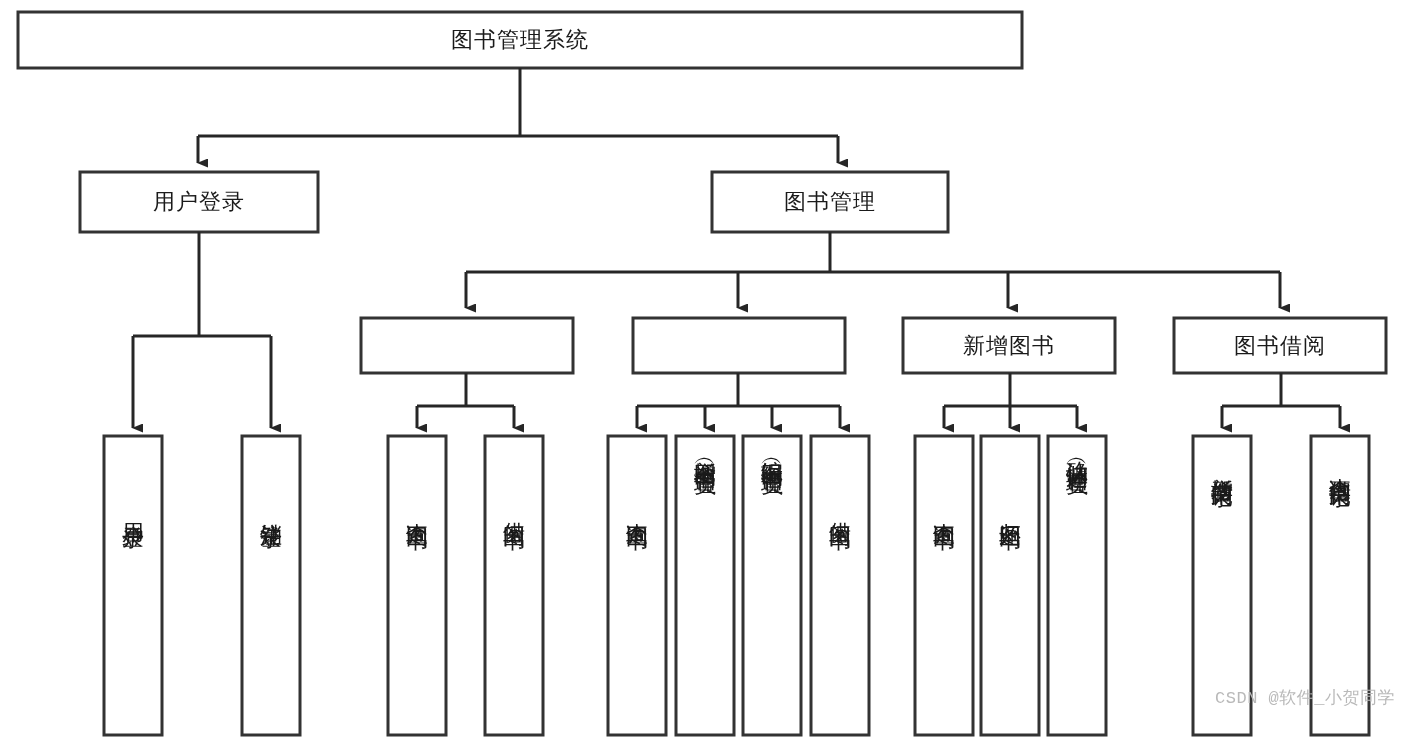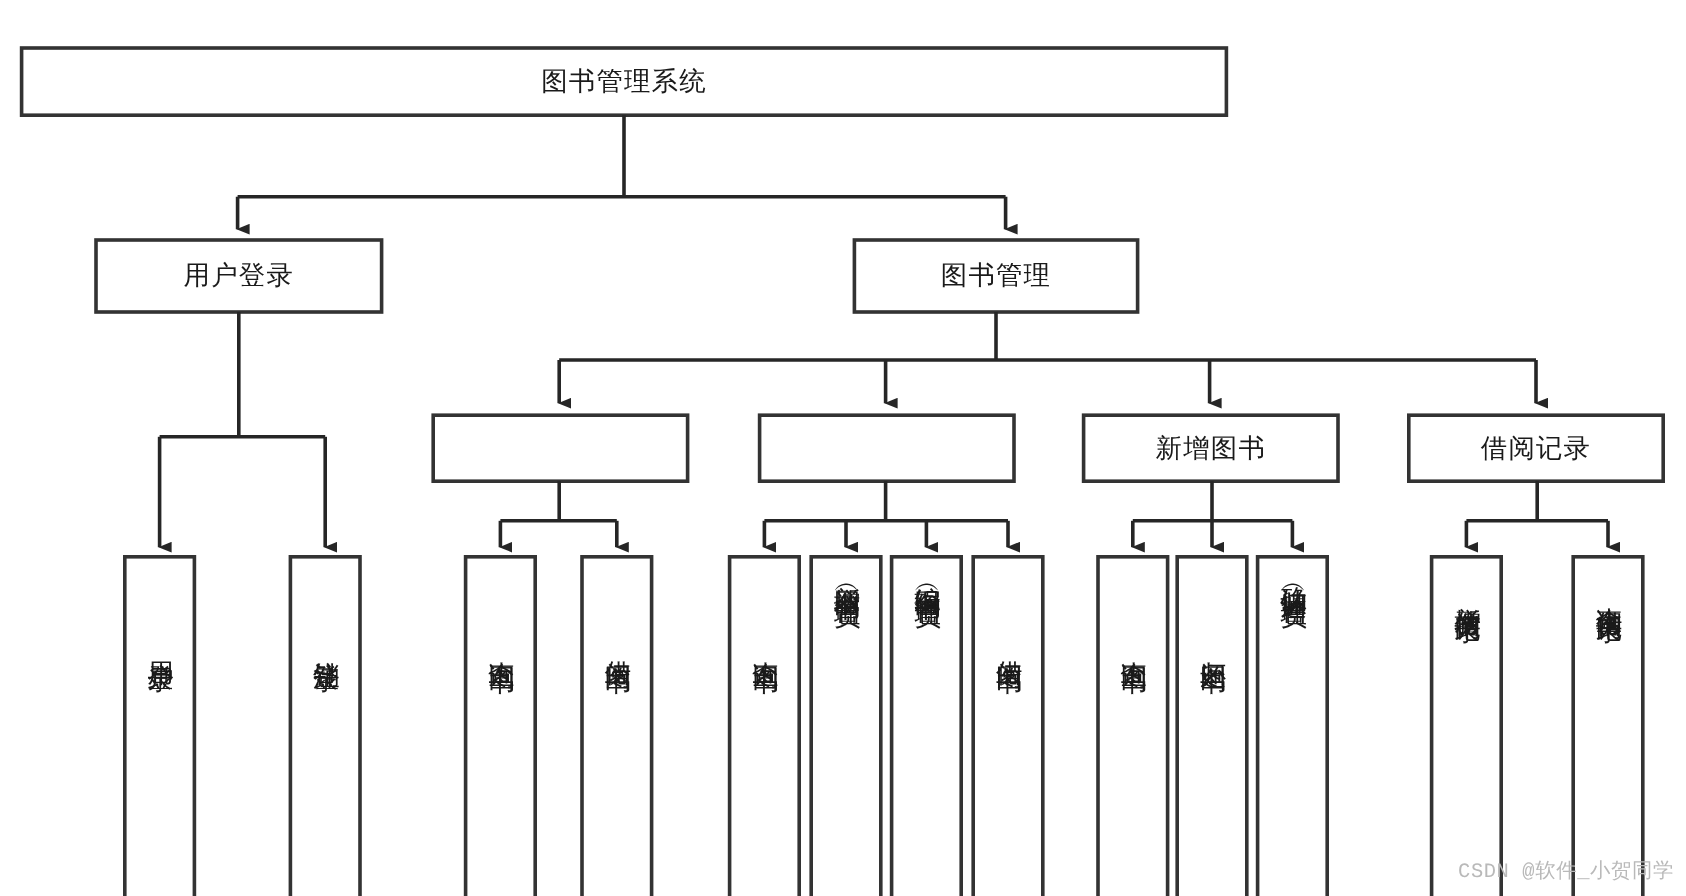--- a/index.html
+++ b/index.html
@@ -11,21 +11,20 @@
     width: 1405px;
     height: 747px;
     font-family: "DejaVu Sans", "Liberation Sans", sans-serif;
     overflow: hidden;
     position: relative;
   }
   #diagram-root {
     position: relative;
     width: 1405px;
     height: 717px;
-    margin-top: 28px;
   }
   svg#flow {
     position: absolute;
     left: 0;
     top: 0;
     width: 1405px;
     height: 747px;
   }
   .node-box {
     fill: #ffffff;
@@ -165,21 +164,21 @@
     <span>用户登录</span>
   </div>
   <div class="box-text-h" style="left:712px; top:172px; width:236px; height:60px;border-radius:18px;">
     <span>图书管理</span>
   </div>
 
   <div class="box-text-h" style="left:903px; top:318px; width:212px; height:55px;">
     <span>新增图书</span>
   </div>
   <div class="box-text-h" style="left:1174px; top:318px; width:212px; height:55px;">
-    <span>借阅记录</span>
+    <span>图书借阅</span>
   </div>
 
   <div class="leaf-text-wrap" style="left:104px; top:505px; width:58px; height:230px;">
     <span class="leaf-text">用户登录</span>
   </div>
   <div class="leaf-text-wrap" style="left:242px; top:505px; width:58px; height:230px;">
     <span class="leaf-text">注销登录</span>
   </div>
 
   <div class="leaf-text-wrap" style="left:388px; top:505px; width:58px; height:230px;">

